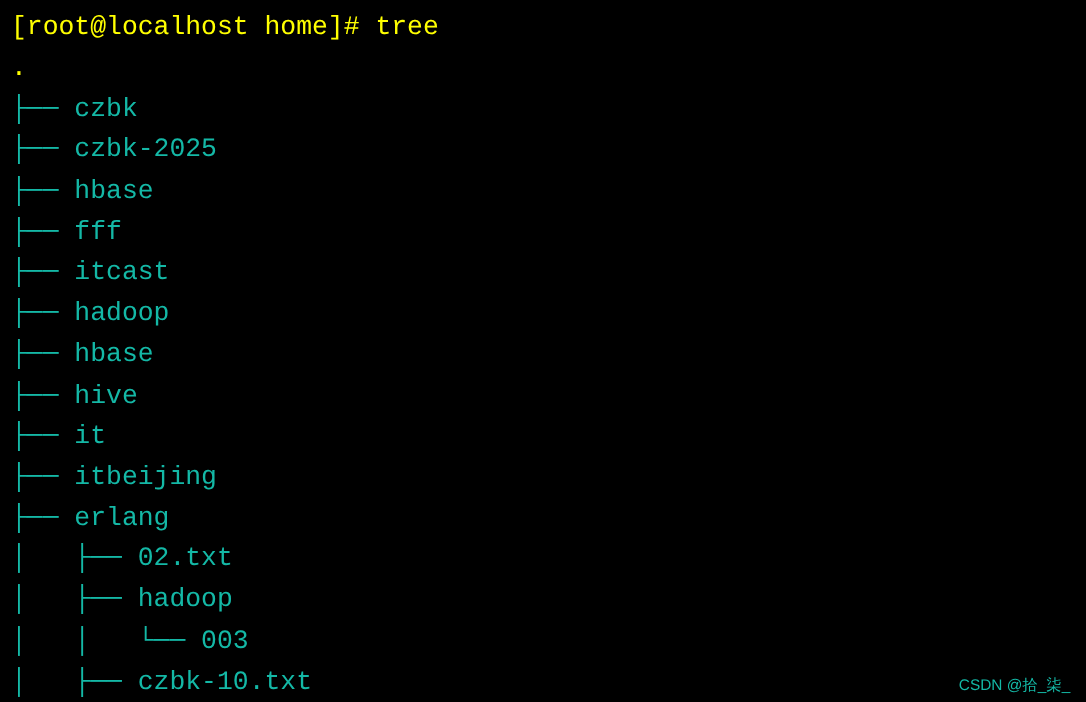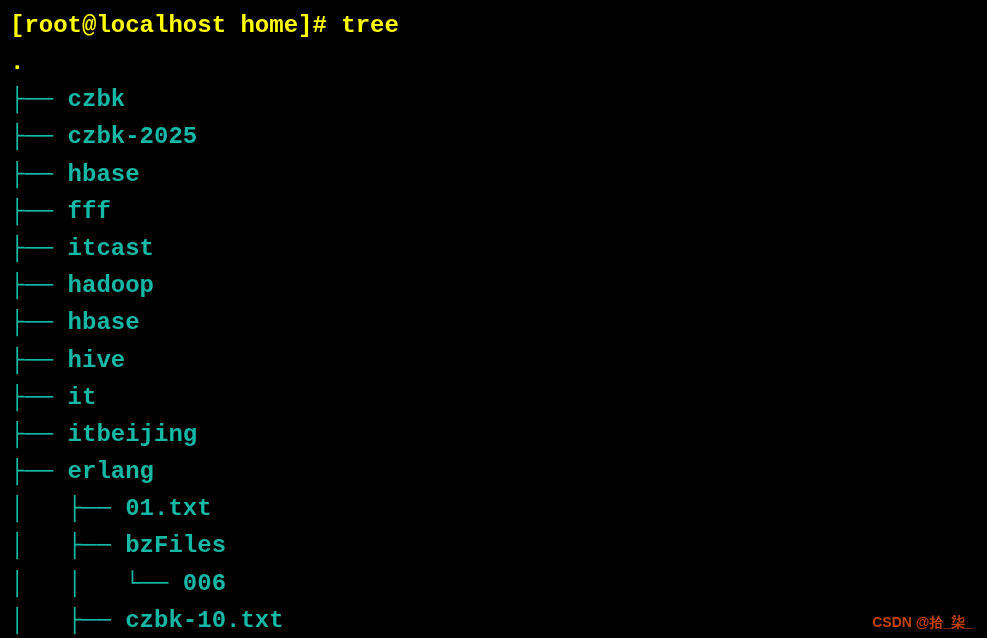--- a/index.html
+++ b/index.html
@@ -1,19 +1,18 @@
 <!DOCTYPE html>
 <html><head>
   <meta charset="utf-8">
   <style>
     * {
       margin: 0;
       padding: 0;
       box-sizing: border-box;
-      font-weight: bold;
     }
     body {
       background-color: #000000;
       font-family: "Courier New", monospace;
       font-size: 24px;
       color: #ffff00;
       padding: 8px 10px;
       width: 987px;
       height: 638px;
       overflow: hidden;
@@ -32,37 +31,37 @@
       white-space: pre;
       line-height: 1.55;
       color: #ffff00;
     }
     .watermark {
       position: absolute;
       bottom: 6px;
       right: 14px;
       font-family: Arial, sans-serif;
       font-size: 14px;
-      color: #c2410c;
+      color: #14b8a6;
     }
   </style>
 </head>
 <body>
 
 <div class="prompt-line"><span>[root@localhost home]# tree</span></div>
 <div class="dot-line">.</div>
 <div class="tree-line">├── czbk</div>
 <div class="tree-line">├── czbk-2025</div>
 <div class="tree-line">├── hbase</div>
 <div class="tree-line">├── fff</div>
 <div class="tree-line">├── itcast</div>
 <div class="tree-line">├── hadoop</div>
 <div class="tree-line">├── hbase</div>
 <div class="tree-line">├── hive</div>
 <div class="tree-line">├── it</div>
 <div class="tree-line">├── itbeijing</div>
 <div class="tree-line">├── erlang</div>
-<div class="tree-line">│   ├── 01.txt</div>
-<div class="tree-line">│   ├── bzFiles</div>
-<div class="tree-line">│   │   └── 006</div>
+<div class="tree-line">│   ├── 02.txt</div>
+<div class="tree-line">│   ├── hadoop</div>
+<div class="tree-line">│   │   └── 003</div>
 <div class="tree-line">│   ├── czbk-10.txt</div>
 
 <div class="watermark">CSDN @拾_柒_</div>
 
 </body></html>

